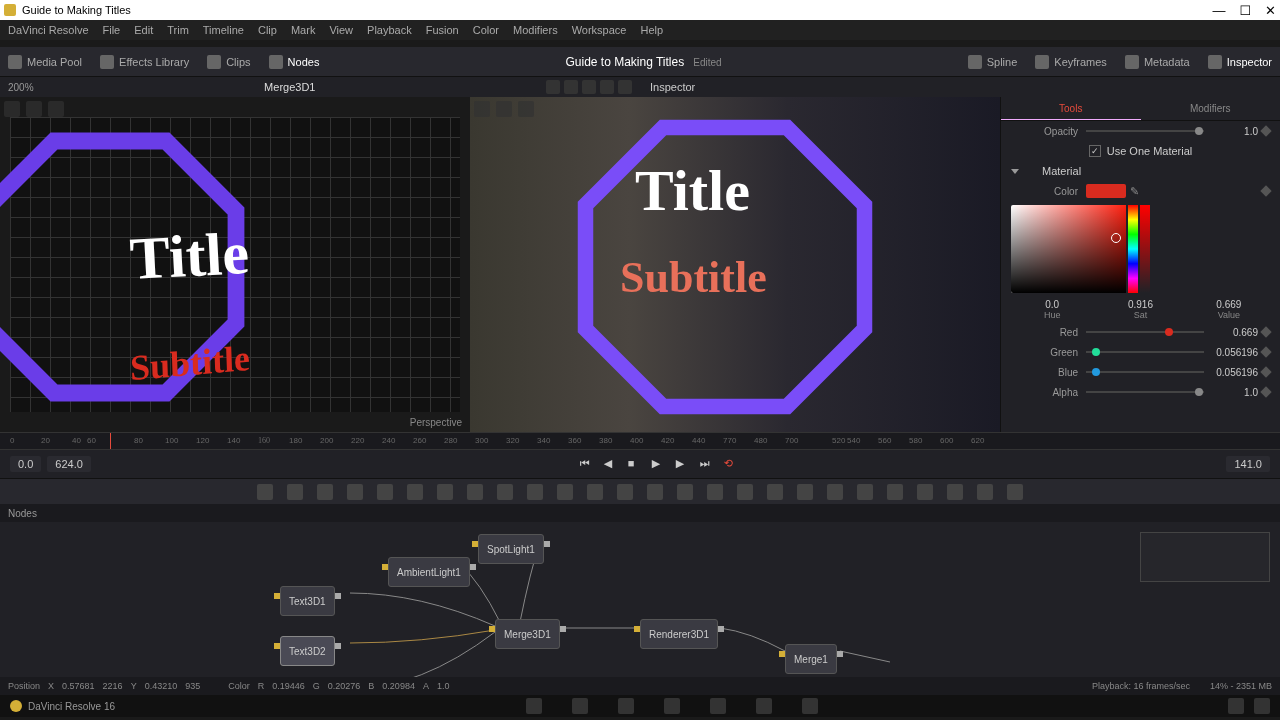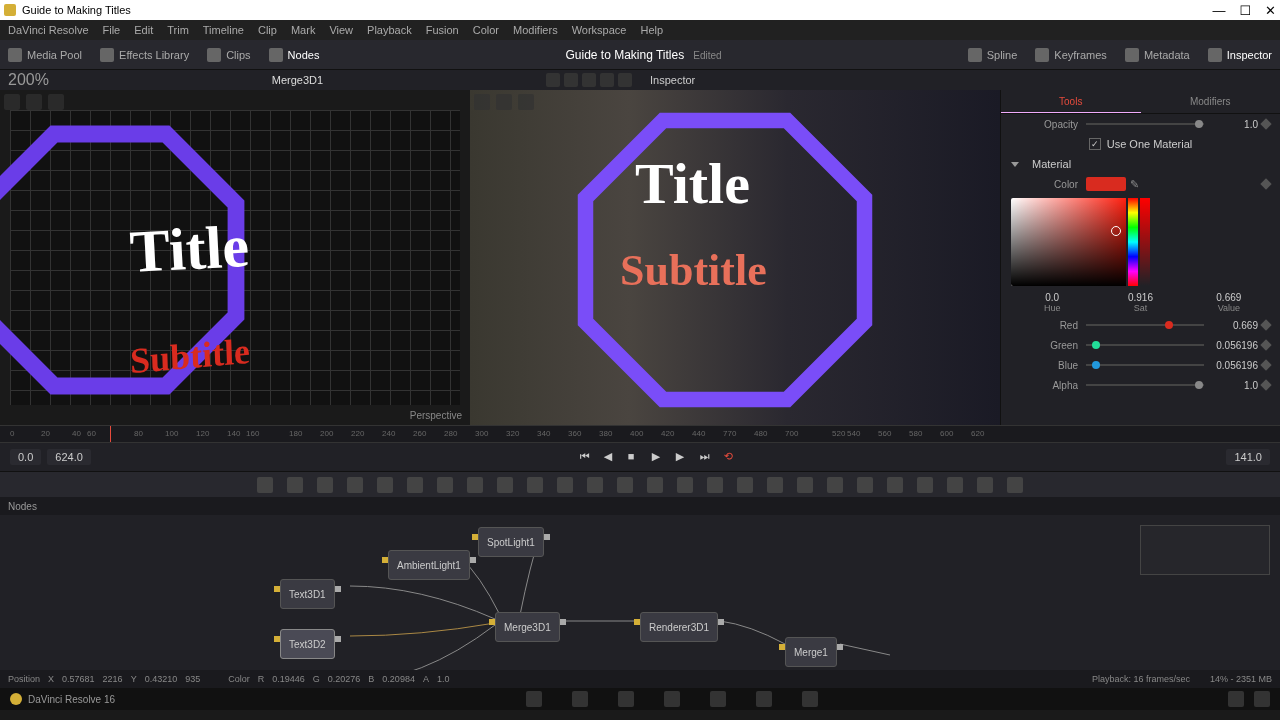--- a/index.html
+++ b/index.html
@@ -2,30 +2,30 @@
 <html><head>
 <meta charset="utf-8">
 <style>
 * { margin: 0; padding: 0; box-sizing: border-box; font-family: Arial, sans-serif; }
 body { background: #1a1a1a; color: #ccc; font-size: 11px; width: 1280px; height: 720px; overflow: hidden; position: relative; }
 .title-bar { height: 20px; background: #fff; color: #000; display: flex; align-items: center; padding: 0 4px; justify-content: space-between; }
 .title-bar-left { display: flex; align-items: center; gap: 6px; }
 .title-bar-icon { width: 12px; height: 12px; background: #d4af37; border-radius: 2px; }
 .win-controls { display: flex; gap: 14px; font-size: 13px; }
 .menu-bar { height: 20px; background: #212121; display: flex; align-items: center; padding: 0 8px; gap: 14px; font-size: 11px; color: #aaa; }
-.toolbar { height: 30px; background: #28282e; display: flex; align-items: center; justify-content: space-between; padding: 0 8px; border-bottom: 1px solid #111; }
+.toolbar { height: 30px; background: #28282e; display: flex; align-items: center; justify-content: space-between; padding: 0 8px; border-bottom: 1px solid #111; margin-top: 7px; }
 .toolbar-left, .toolbar-right { display: flex; gap: 18px; align-items: center; }
 .toolbar-item { display: flex; align-items: center; gap: 5px; color: #aaa; font-size: 11px; }
 .toolbar-item.active { color: #fff; }
 .tool-icon { width: 14px; height: 14px; background: #666; border-radius: 2px; }
 .project-title { color: #fff; font-size: 12px; }
 .edited { color: #888; font-size: 10px; margin-left: 6px; }
 .sub-toolbar { height: 20px; background: #212126; display: flex; align-items: center; }
 .sub-left, .sub-right { width: 50%; display: flex; align-items: center; justify-content: space-between; padding: 0 8px; }
-.zoom { color: #999; font-size: 16px; }
+.zoom { color: #999; font-size: 10px; }
 .panel-label { color: #ddd; font-size: 11px; }
 .view-icons { display: flex; gap: 4px; }
 .vi { width: 14px; height: 14px; background: #333; border-radius: 2px; }
 .viewers { height: 335px; display: flex; position: relative; }
 .viewer { position: relative; overflow: hidden; }
 .viewer-a { width: 470px; background: #1a1a1a; }
 .viewer-b { width: 530px; background: #2a2a28; }
 .inspector { width: 280px; background: #212126; border-left: 1px solid #111; overflow-y: auto; }
 .viewer-tools { position: absolute; top: 4px; left: 4px; display: flex; gap: 6px; z-index: 10; }
 .vt { width: 16px; height: 16px; background: rgba(50,50,50,0.7); border-radius: 2px; }
@@ -39,21 +39,21 @@
 .insp-tab { flex: 1; display: flex; align-items: center; justify-content: center; font-size: 10px; color: #888; }
 .insp-tab.active { color: #e64b3c; border-bottom: 1px solid #f0abfc; }
 .insp-row { display: flex; align-items: center; padding: 3px 10px; height: 20px; }
 .insp-label { width: 75px; text-align: right; color: #999; font-size: 10px; padding-right: 8px; }
 .insp-control { flex: 1; display: flex; align-items: center; gap: 4px; }
 .insp-select { background: #2a2a30; border: none; color: #ccc; font-size: 10px; padding: 2px 6px; border-radius: 2px; flex: 1; }
 .insp-slider { flex: 1; height: 2px; background: #444; position: relative; }
 .insp-slider-dot { position: absolute; width: 8px; height: 8px; background: #888; border-radius: 50%; top: -3px; }
 .insp-value { width: 50px; text-align: right; color: #ccc; font-size: 10px; }
 .insp-diamond { width: 8px; height: 8px; background: #555; transform: rotate(45deg); margin-left: 4px; }
-.insp-section { padding: 4px 10px; color: #ccc; font-size: 11px; display: flex; align-items: center; gap: 13px; }
+.insp-section { padding: 4px 10px; color: #ccc; font-size: 11px; display: flex; align-items: center; gap: 23px; }
 .chev { width: 0; height: 0; border-left: 4px solid transparent; border-right: 4px solid transparent; border-top: 5px solid #999; }
 .color-swatch { width: 40px; height: 14px; border-radius: 2px; }
 .color-picker { margin: 4px 10px; height: 88px; position: relative; border-radius: 2px; overflow: hidden; }
 .cp-main { position: absolute; left: 0; top: 0; width: 115px; height: 88px; background: linear-gradient(to bottom, transparent, #000), linear-gradient(to right, #fff, #ff2010); }
 .cp-hue { position: absolute; left: 117px; top: 0; width: 10px; height: 88px; background: linear-gradient(to bottom, #f00, #ff0, #0f0, #0ff, #00f, #f0f, #f00); }
 .cp-alpha { position: absolute; left: 129px; top: 0; width: 10px; height: 88px; background: linear-gradient(to bottom, #f00, transparent); }
 .cp-circle { position: absolute; width: 10px; height: 10px; border: 1px solid #fff; border-radius: 50%; }
 .hsv-row { display: flex; padding: 2px 10px; gap: 6px; }
 .hsv-col { flex: 1; text-align: center; }
 .hsv-val { color: #ccc; font-size: 10px; }
@@ -312,21 +312,21 @@
 <div class="timeline-ruler">
   <div class="playhead" style="left:110px"></div>
 <span class="ruler-tick" style="left: 10px;">0</span>
     <span class="ruler-tick" style="left: 41px;">20</span>
     <span class="ruler-tick" style="left: 72px;">40</span>
     <span class="ruler-tick" style="left: 87px;">60</span>
     <span class="ruler-tick" style="left: 134px;">80</span>
     <span class="ruler-tick" style="left: 165px;">100</span>
     <span class="ruler-tick" style="left: 196px;">120</span>
     <span class="ruler-tick" style="left: 227px;">140</span>
-    <span class="ruler-tick" style="left: 246px;">160</span>
+    <span class="ruler-tick" style="left: 258px; font-family: Liberation Serif, serif;">160</span>
     <span class="ruler-tick" style="left: 289px;">180</span>
     <span class="ruler-tick" style="left: 320px;">200</span>
     <span class="ruler-tick" style="left: 351px;">220</span>
     <span class="ruler-tick" style="left: 382px;">240</span>
     <span class="ruler-tick" style="left: 413px;">260</span>
     <span class="ruler-tick" style="left: 444px;">280</span>
     <span class="ruler-tick" style="left: 475px;">300</span>
     <span class="ruler-tick" style="left: 506px;">320</span>
     <span class="ruler-tick" style="left: 537px;">340</span>
     <span class="ruler-tick" style="left: 568px;">360</span>

